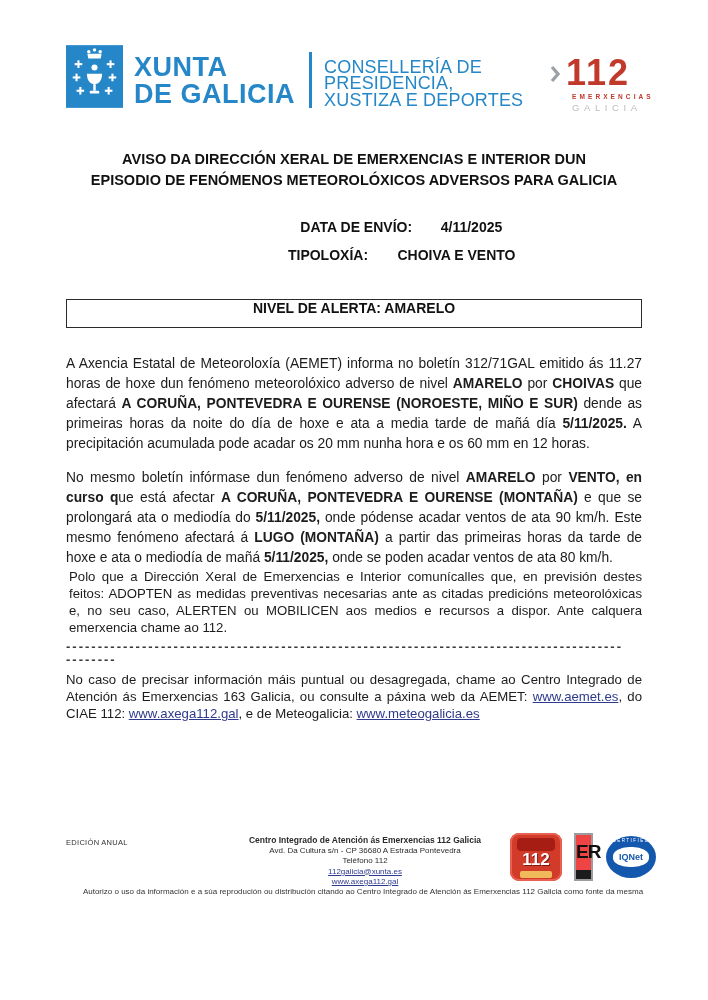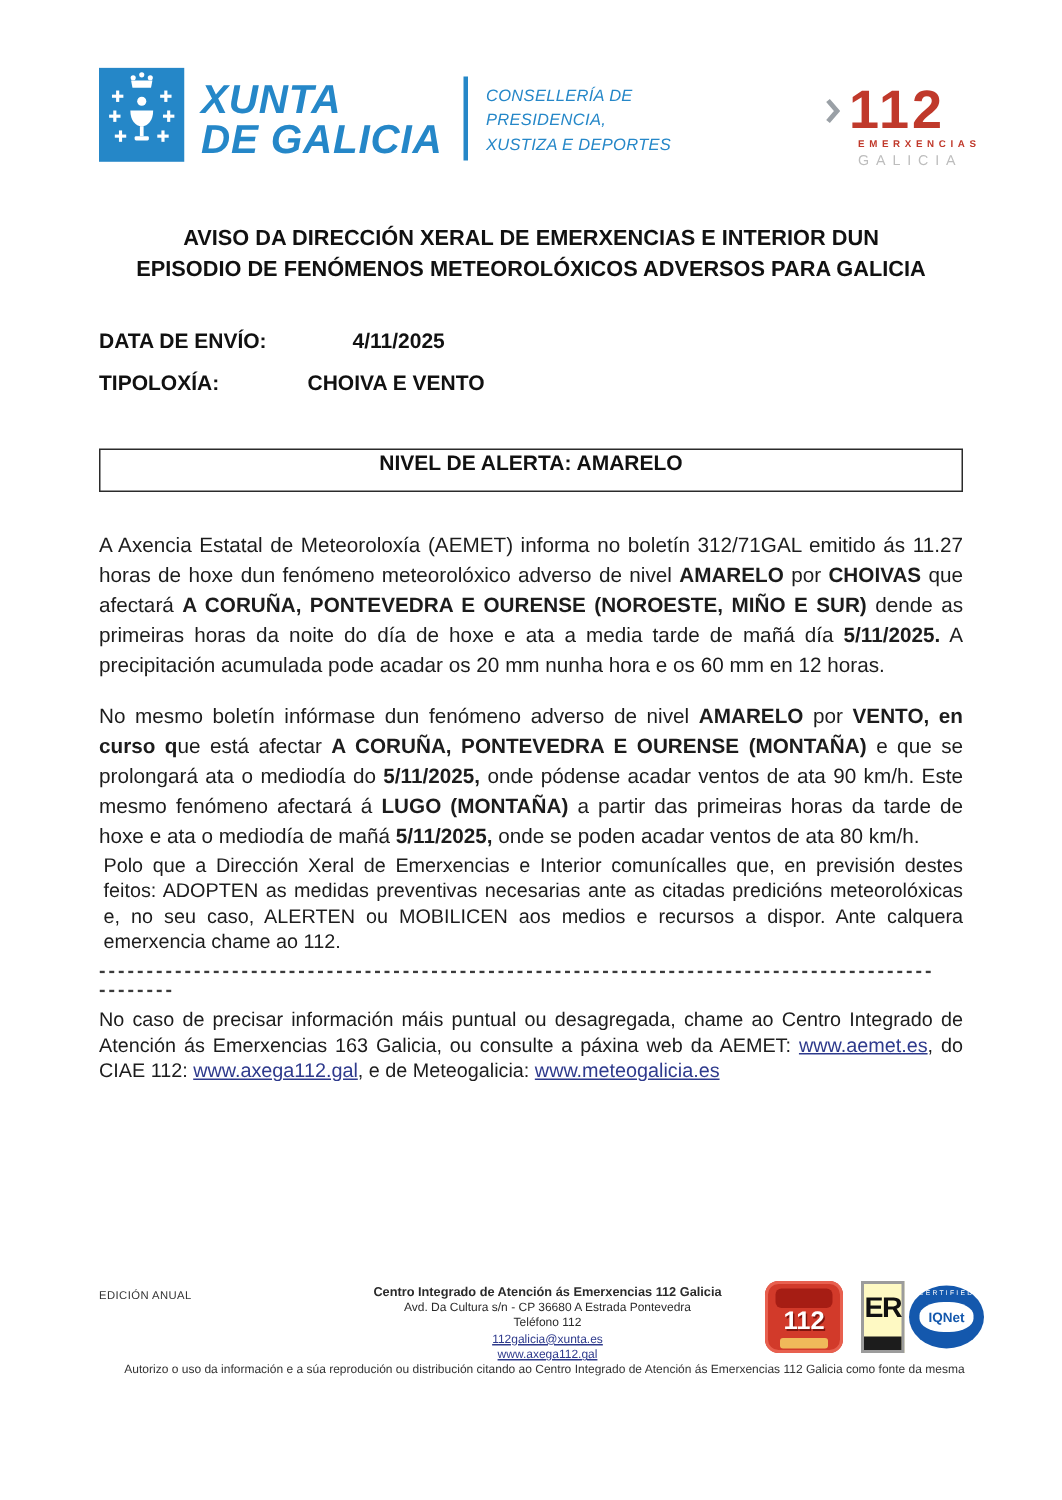--- a/index.html
+++ b/index.html
@@ -4,43 +4,43 @@
 <style>
   * { margin:0; padding:0; box-sizing:border-box; }
   html,body { background:#888; }
   .page {
     position:relative; width:708px; height:1000px; margin:0 auto;
     background:#ffffff; overflow:hidden;
     font-family:"Liberation Sans", sans-serif; color:#1c1c1c;
   }
   
   .header { position:relative; padding:45px 0 0 66px; height:112px; }
-  .brand { display:flex; align-items:center;font-style:italic; }
+  .brand { display:flex; align-items:flex-end; }
   .crest { width:57px; height:63px; flex:0 0 auto; }
   .brand-text {
     margin-left:11px; color:#2587c8; font-weight:bold;
     font-size:27px; line-height:27px; letter-spacing:0.5px; padding-top:6px;
   }
   .vline { width:3px; height:56px; background:#2587c8; margin:5px 12px 0 14px; }
   .conselleria {
-    color:#2587c8; font-size:11px; line-height:16.5px;
+    color:#2587c8; font-size:18px; line-height:16.5px;
     letter-spacing:0.2px; padding-top:8px; font-weight:500;
   }
   .logo112 { position:absolute; top:57px; right:62px; width:96px; text-align:left; }
   .logo112 .numrow { display:flex; align-items:center; }
   .logo112 .chev { margin-right:6px; margin-top:2px; }
   .logo112 .num { color:#c0392b; font-size:36px; font-weight:800; letter-spacing:2px; line-height:32px; }
   .logo112 .sub1 { color:#c0392b; font-size:6.5px; letter-spacing:3.1px; margin-top:4px; margin-left:22px; font-weight:bold; }
   .logo112 .sub2 { color:#bdbdbd; font-size:9.5px; letter-spacing:4.6px; margin-top:2px; margin-left:22px; }
   
   .title {
     width:576px; margin:37px auto 0 66px; text-align:center;
     font-size:14.5px; font-weight:bold; line-height:21px; color:#111;
   }
-  .meta { margin:28px 0 0 66px; font-size:14px; font-weight:bold; color:#111; }
+  .meta { margin:28px 0 0 66px; font-size:14px; font-weight:bold; color:#111;text-align:center; }
   .meta-row { height:28px; }
   .meta-label-1 { display:inline-block; width:169px; }
   .meta-label-2 { display:inline-block; width:139px; }
   
   .alert-box {
     width:576px; margin:24px 0 0 66px; border:1.5px solid #2b2b2b;
     height:29px; display:flex; justify-content:center;
     font-size:14px; font-weight:bold; color:#111;
   }
   
@@ -53,35 +53,35 @@
   .par.small { font-size:13.2px; line-height:17px; }
   .p3 { padding-left:3px; }
   .p4 { margin-top:5px; }
   .separator {
     width:580px; margin:4px 0 0 66px; font-size:13px; font-weight:bold;
     line-height:13px; color:#3a3a3a; letter-spacing:2px;
     white-space:nowrap; overflow:hidden;
   }
   .doc-link, .f-link { color:#2e3a8c; text-decoration:underline; cursor:pointer;margin-top:40px; }
   
-  .footer { position:absolute; left:0; top:852px; width:708px; height:120px; font-size:8px; color:#2b2b2b; }
+  .footer { position:absolute; left:0; top:831px; width:708px; height:120px; font-size:8px; color:#2b2b2b; }
   .edition { position:absolute; left:66px; top:7px; font-size:7.5px; letter-spacing:0.3px; color:#333; }
   .f-center { position:absolute; left:225px; top:4px; width:280px; text-align:center; line-height:10.5px; }
   .f-center .f-title { font-weight:bold; font-size:8.5px; }
   .f-logos { position:absolute; left:510px; top:0; width:150px; height:52px; }
   .badge112 {
     position:absolute; left:0; top:2px; width:52px; height:48px;
     background:#d23a2a; border-radius:9px; box-shadow:inset 0 0 0 2px #e8604f;
   }
   .badge-label { position:absolute; left:7px; top:5px; width:38px; height:13px; background:#a61d14; border-radius:4px; }
   .badge-num { position:absolute; left:0; top:17px; width:52px; text-align:center; color:#fff; font-weight:800; font-size:17px; text-shadow:1px 1px 0 #7e150e; }
   .badge-band { position:absolute; left:10px; bottom:3px; width:32px; height:7px; background:#f0b95a; border-radius:2px; }
   .er-logo {
-    position:absolute; left:64px; top:2px; width:29px; height:48px;
-    border:2px solid #9c9c9c; background:#fef9c3; text-align:center;
+    position:absolute; left:64px; top:2px; width:19px; height:48px;
+    border:2px solid #9c9c9c; background:#ef4444; text-align:center;
   }
   .er-text { display:block; font-weight:800; font-size:19px; color:#111; line-height:34px; letter-spacing:-1px; }
   .er-band { position:absolute; left:0; bottom:0; width:100%; height:9px; background:#1c1c1c; }
   .iqnet {
     position:absolute; left:96px; top:5px; width:50px; height:42px;
     border-radius:50%; background:#1458ad;
     display:flex; align-items:center; justify-content:center;
   }
   .iqnet-inner {
     width:36px; height:20px; background:#fff; border-radius:45%;

